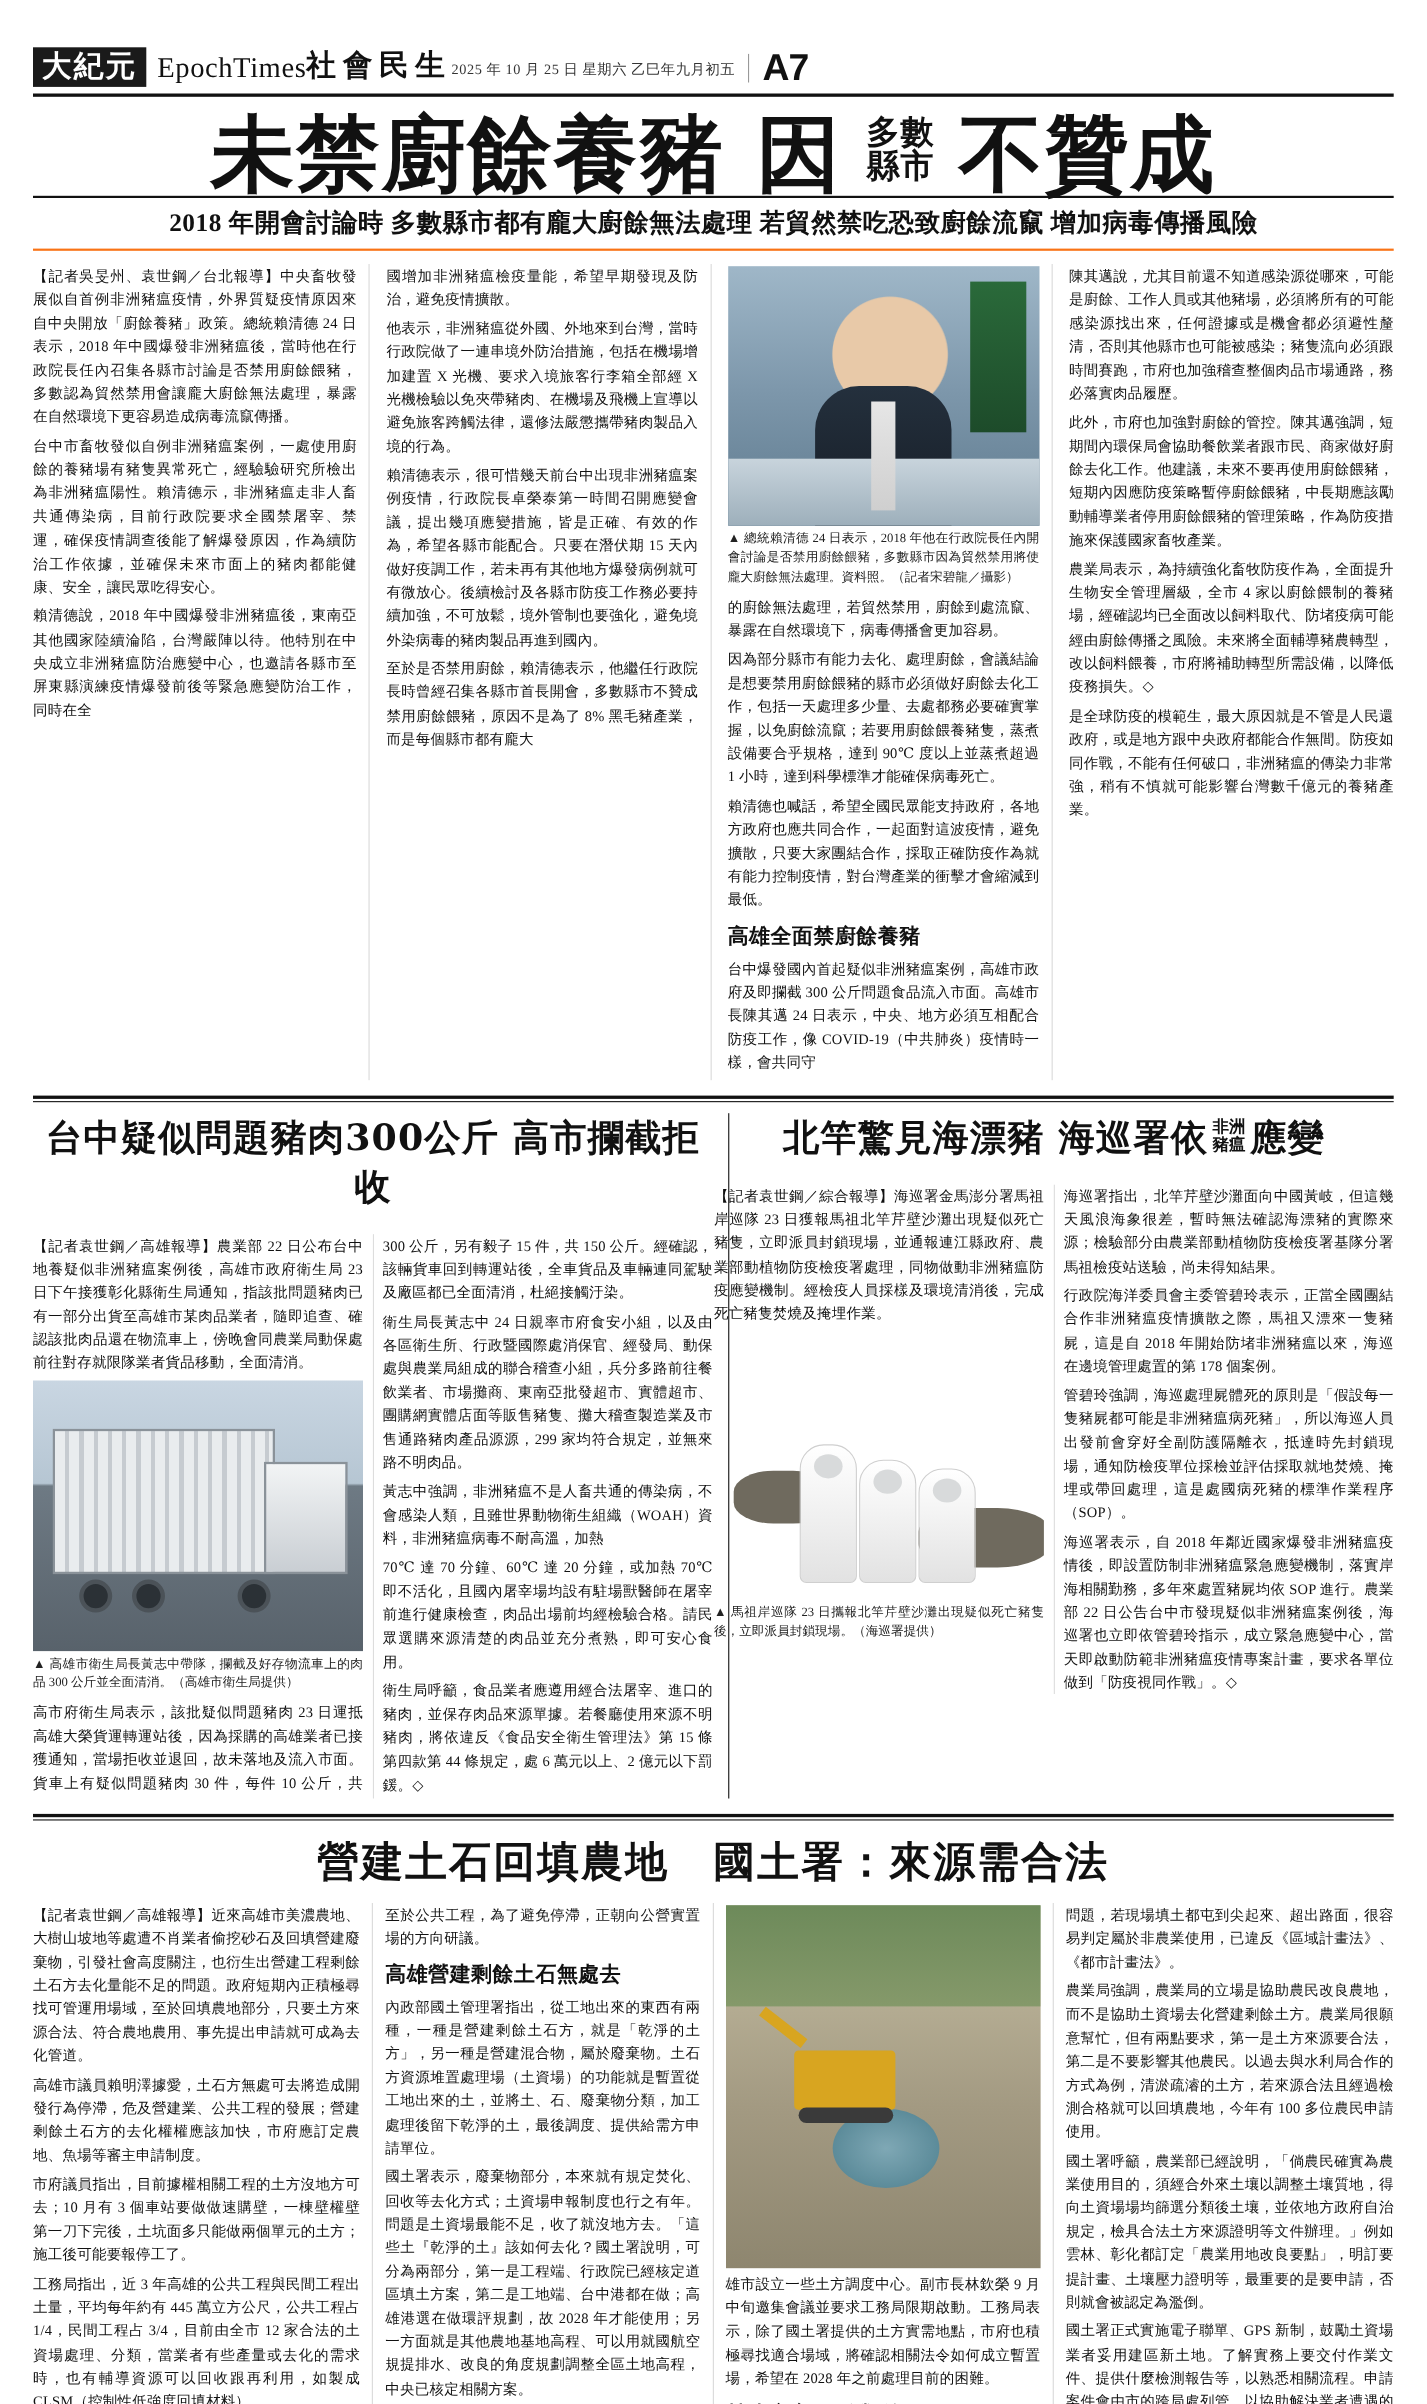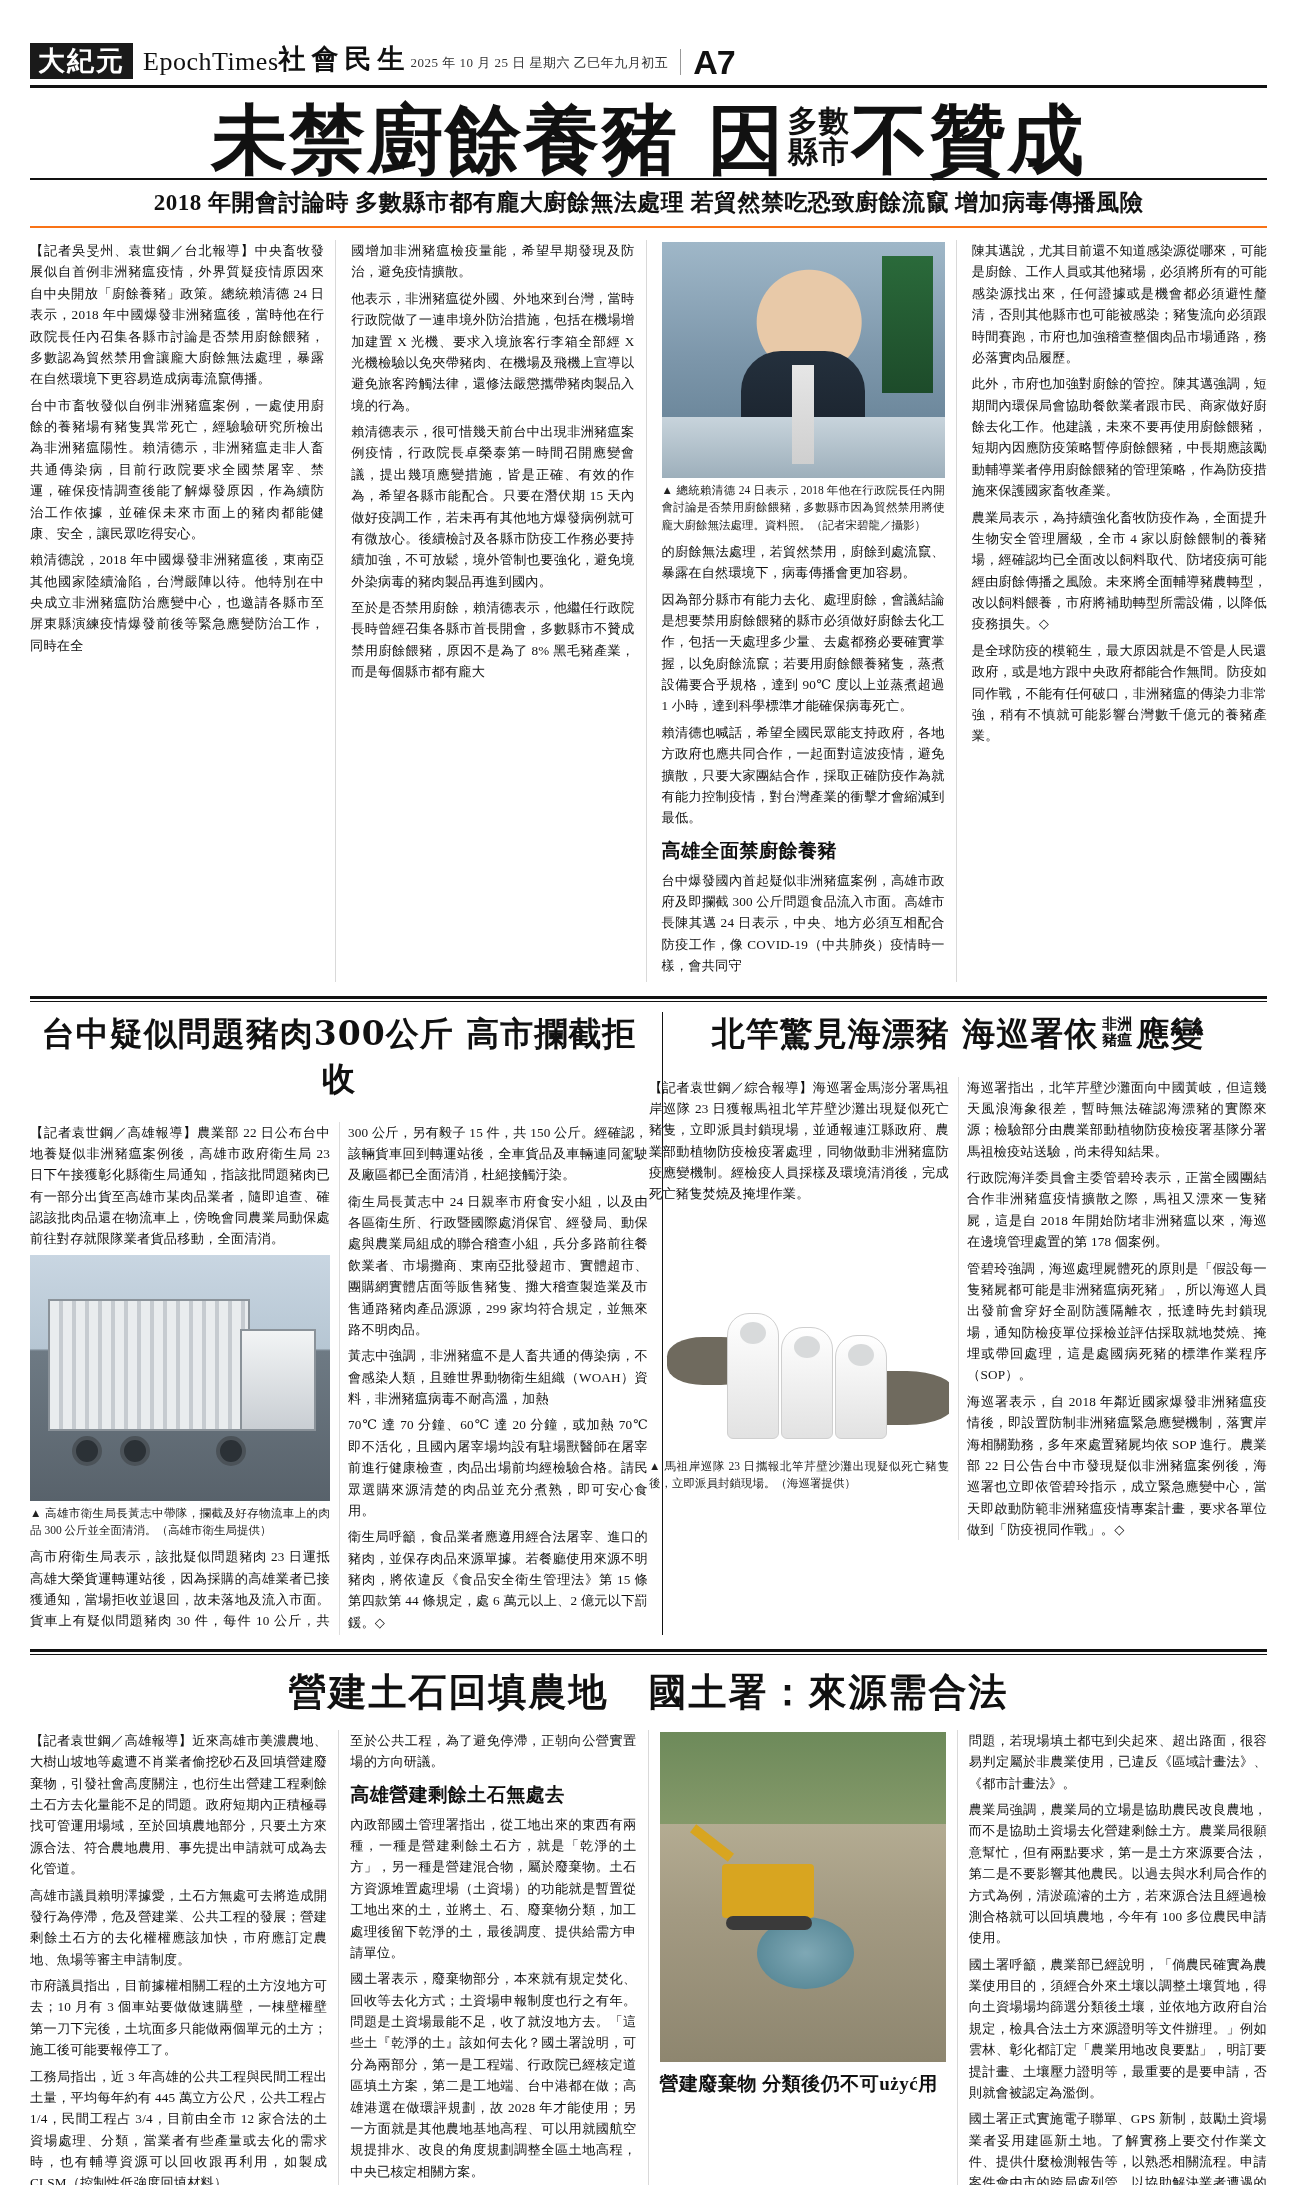--- a/index.html
+++ b/index.html
@@ -75,21 +75,21 @@
     letter-spacing: -1px;
     line-height: .9;
   }
 
   
   .headline-wrap { padding-top: 14px; }
   .headline {
     display: flex;
     align-items: center;
     justify-content: center;
-    gap: 0;
+    gap: 20px;
     font-family: "DejaVu Serif", "Liberation Serif", serif;
     font-weight: bold;
   }
   .hl-main {
     font-size: 76px;
     letter-spacing: 2px;
     line-height: 1;
   }
   .hl-stack {
     display: inline-flex;
@@ -448,20 +448,21 @@
         <p class="body">國土署表示，廢棄物部分，本來就有規定焚化、回收等去化方式；土資場申報制度也行之有年。問題是土資場最能不足，收了就沒地方去。「這些土『乾淨的土』該如何去化？國土署說明，可分為兩部分，第一是工程端、行政院已經核定道區填土方案，第二是工地端、台中港都在做；高雄港選在做環評規劃，故 2028 年才能使用；另一方面就是其他農地基地高程、可以用就國航空規提排水、改良的角度規劃調整全區土地高程，中央已核定相關方案。</p>
 
       </div>
 
       <div class="col">
         <div class="photo img-quarry">
           <div class="treeline"></div>
           <div class="pond"></div>
           <div class="excavator"></div>
         </div>
+        <p class="body">雄市設立一些土方調度中心。副市長林欽榮 9 月中旬邀集會議並要求工務局限期啟動。工務局表示，除了國土署提供的土方實需地點，市府也積極尋找適合場域，將確認相關法令如何成立暫置場，希望在 2028 年之前處理目前的困難。</p>
         <div class="sub-h">營建廢棄物 分類後仍不可użyć用</div>
 
       </div>
 
       <div class="col">
         <p class="body">問題，若現場填土都屯到尖起來、超出路面，很容易判定屬於非農業使用，已違反《區域計畫法》、《都市計畫法》。</p>
         <p class="body">農業局強調，農業局的立場是協助農民改良農地，而不是協助土資場去化營建剩餘土方。農業局很願意幫忙，但有兩點要求，第一是土方來源要合法，第二是不要影響其他農民。以過去與水利局合作的方式為例，清淤疏濬的土方，若來源合法且經過檢測合格就可以回填農地，今年有 100 多位農民申請使用。</p>
         <p class="body">國土署呼籲，農業部已經說明，「倘農民確實為農業使用目的，須經合外來土壤以調整土壤質地，得向土資場場均篩選分類後土壤，並依地方政府自治規定，檢具合法土方來源證明等文件辦理。」例如雲林、彰化都訂定「農業用地改良要點」，明訂要提計畫、土壤壓力證明等，最重要的是要申請，否則就會被認定為濫倒。</p>
         <p class="body">國土署正式實施電子聯單、GPS 新制，鼓勵土資場業者妥用建區新土地。了解實務上要交付作業文件、提供什麼檢測報告等，以熟悉相關流程。申請案件會由市的跨局處列管，以協助解決業者遭遇的困難。◇</p>
       </div>

